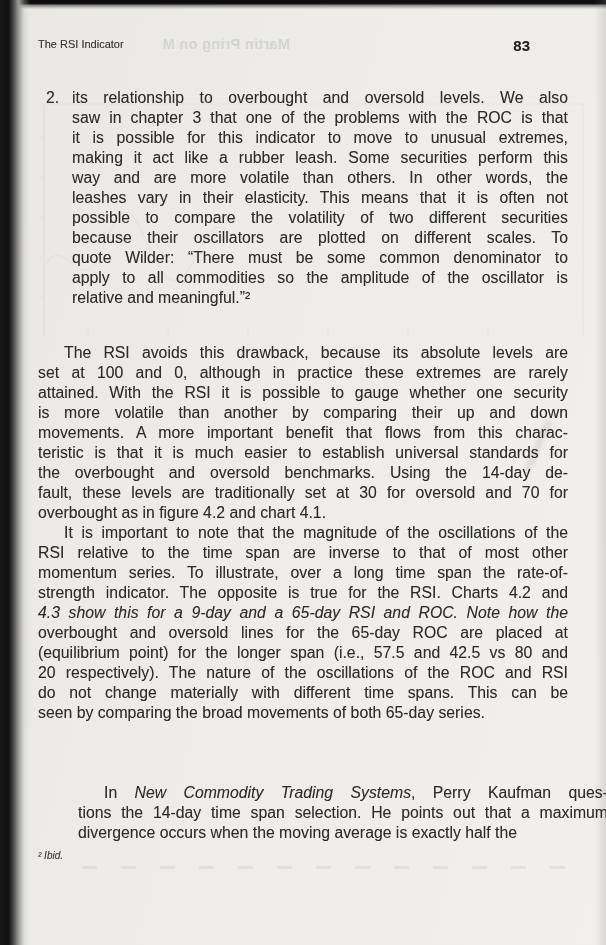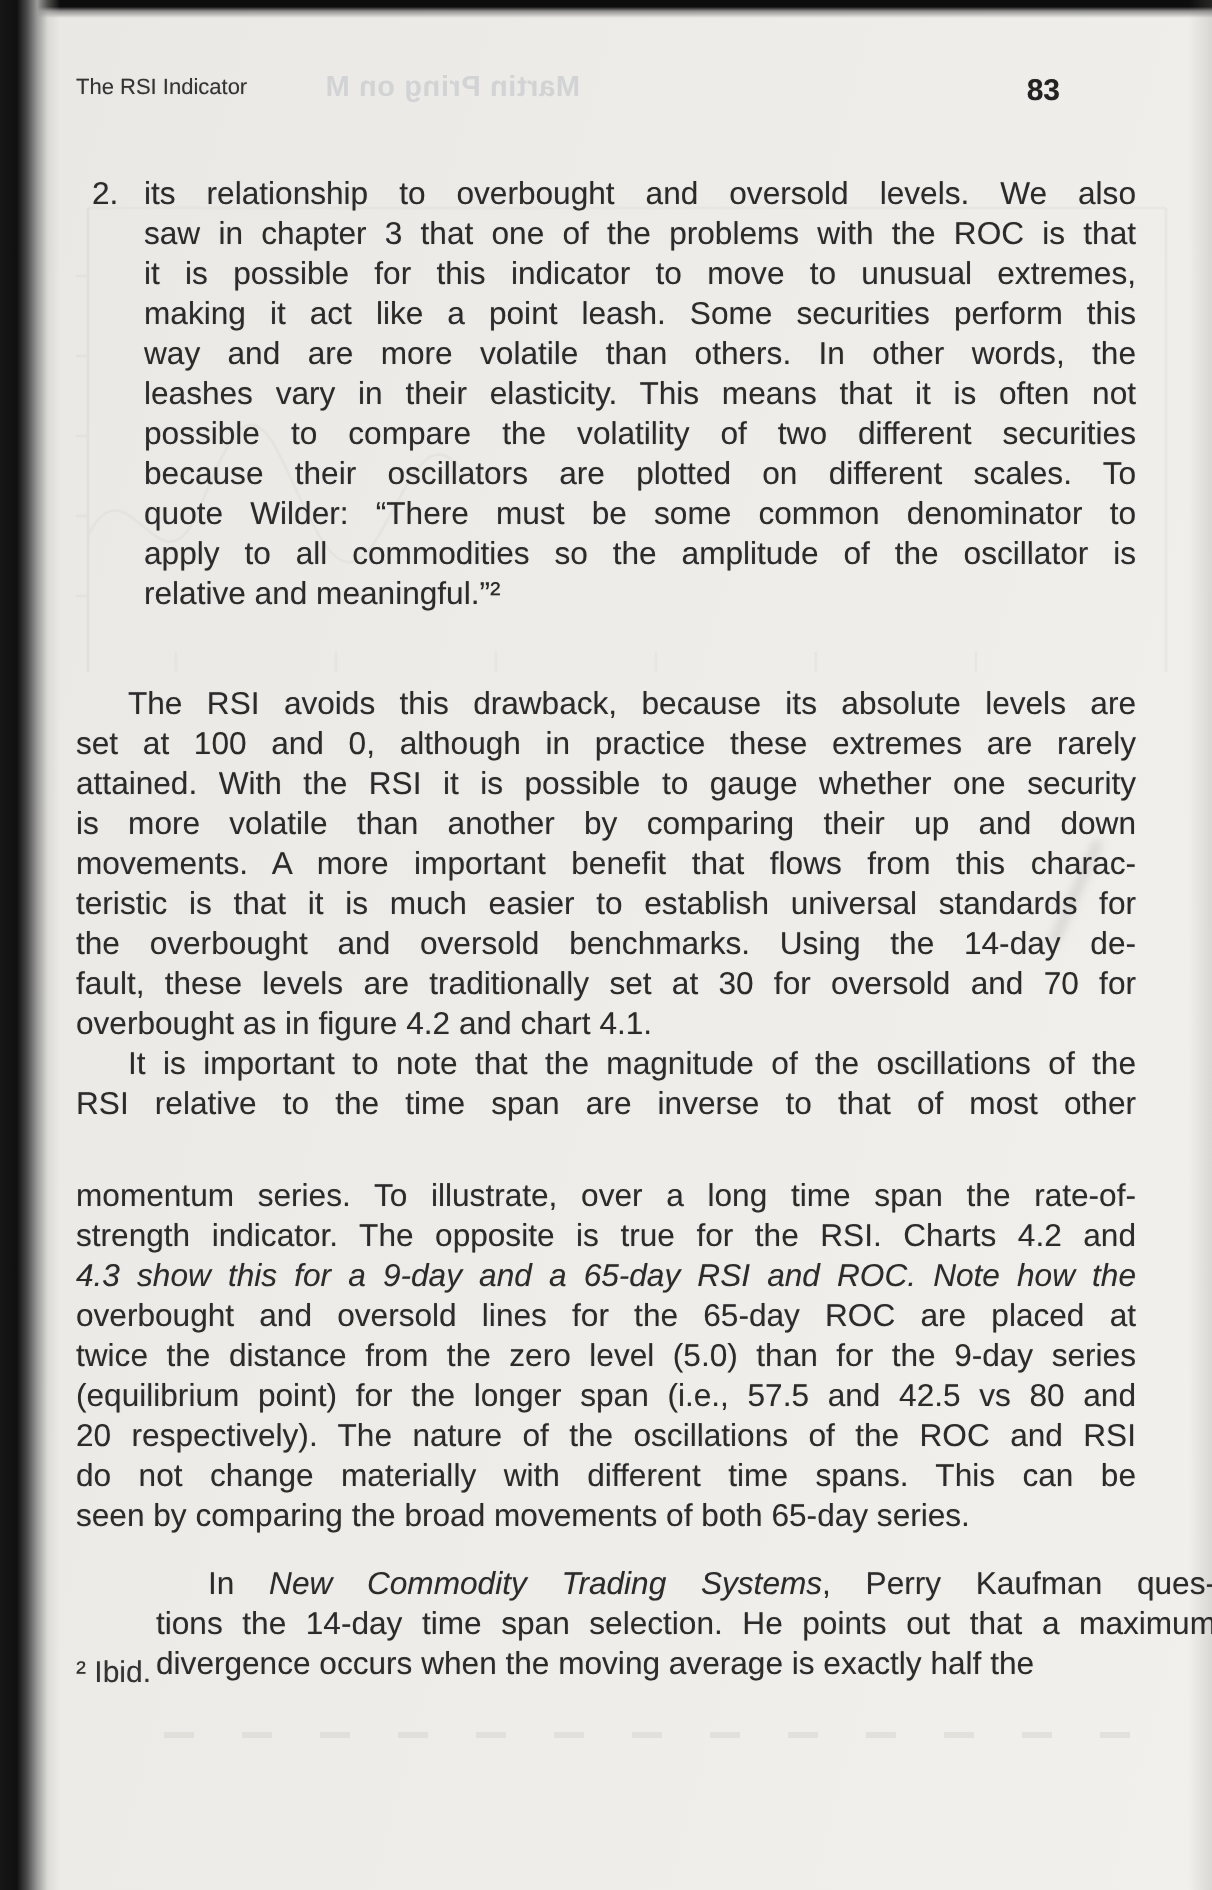--- a/index.html
+++ b/index.html
@@ -38,22 +38,22 @@
     white-space:nowrap;overflow:visible;}
   .line.last{text-align-last:left;}
   .list-item{left:72px;top:88px;width:496px;}
   .list-num{position:absolute;left:-26px;top:0;line-height:20px;}
   .para{left:38px;width:530px;}
   .p2{top:343px;}
   .p3{top:523px;}
   .p4{top:783px;margin-left:40px;}
   .para .line:first-child{text-indent:26px;}
   .it{font-style:italic;}
-  .footnote{position:absolute;left:38px;top:828px;font-size:15px;color:#333;
-    text-shadow:0 0 .5px rgba(50,50,50,.3);}
+  .footnote{position:absolute;left:38px;top:850px;font-size:10px;color:#333;
+    text-shadow:0 0 .5px rgba(50,50,50,.3);font-style:italic;}
 </style>
 </head>
 <body>
 
 <div class="page">
 
   <div class="ghost-header">Martin Pring on M</div>
 
   <svg class="ghost-chart" width="575" height="245" viewBox="0 0 575 245">
     <g fill="none" stroke="#d9d8d3" stroke-width="1.4">
@@ -75,21 +75,21 @@
 
   <div class="running-title">The RSI Indicator</div>
   <div class="page-number">83</div>
 
   <div class="block list-item">
     <span class="list-num">2.</span>
     <div>
         <div class="line" style="white-space: normal;">its relationship to overbought and oversold levels. We also</div>
         <div class="line" style="white-space: normal;">saw in chapter 3 that one of the problems with the ROC is that</div>
         <div class="line" style="white-space: normal;">it is possible for this indicator to move to unusual extremes,</div>
-        <div class="line" style="white-space: normal;">making it act like a point leash. Some securities perform this</div>
+        <div class="line" style="white-space: normal;">making it act like a rubber leash. Some securities perform this</div>
         <div class="line" style="white-space: normal;">way and are more volatile than others. In other words, the</div>
         <div class="line" style="white-space: normal;">leashes vary in their elasticity. This means that it is often not</div>
         <div class="line" style="white-space: normal;">possible to compare the volatility of two different securities</div>
         <div class="line" style="white-space: normal;">because their oscillators are plotted on different scales. To</div>
         <div class="line" style="white-space: normal;">quote Wilder: “There must be some common denominator to</div>
         <div class="line" style="white-space: normal;">apply to all commodities so the amplitude of the oscillator is</div>
         <div class="line last" style="white-space: normal;">relative and meaningful.”²</div>
       </div>
   </div>
 
@@ -101,25 +101,24 @@
       <div class="line" style="white-space: normal;">movements. A more important benefit that flows from this charac-</div>
       <div class="line" style="white-space: normal;">teristic is that it is much easier to establish universal standards for</div>
       <div class="line" style="white-space: normal;">the overbought and oversold benchmarks. Using the 14-day de-</div>
       <div class="line" style="white-space: normal;">fault, these levels are traditionally set at 30 for oversold and 70 for</div>
       <div class="line last" style="white-space: normal;">overbought as in figure 4.2 and chart 4.1.</div>
     </div>
 
   <div class="block para p3">
       <div class="line" style="white-space: normal;">It is important to note that the magnitude of the oscillations of the</div>
       <div class="line" style="white-space: normal;">RSI relative to the time span are inverse to that of most other</div>
-      <div class="line" style="white-space: normal; margin-top: 26px;">momentum series. To illustrate, over a long time span the rate-of-</div>
+      <div class="line" style="white-space: normal;">momentum series. To illustrate, over a long time span the rate-of-</div>
       <div class="line" style="white-space: normal;">strength indicator. The opposite is true for the RSI. Charts 4.2 and</div>
       <div class="line" style="white-space: normal; font-style: italic;">4.3 show this for a 9-day and a 65-day RSI and ROC. Note how the</div>
       <div class="line" style="white-space: normal;">overbought and oversold lines for the 65-day ROC are placed at</div>
-      <div class="line" style="white-space: normal;">twice the distance from the zero level (5.0) than for the 9-day series</div>
       <div class="line" style="white-space: normal;">(equilibrium point) for the longer span (i.e., 57.5 and 42.5 vs 80 and</div>
       <div class="line" style="white-space: normal;">20 respectively). The nature of the oscillations of the ROC and RSI</div>
       <div class="line" style="white-space: normal;">do not change materially with different time spans. This can be</div>
       <div class="line last" style="white-space: normal;">seen by comparing the broad movements of both 65-day series.</div>
     </div>
 
   <div class="block para p4">
       <div class="line" style="white-space: normal;"><span>In </span><span class="it">New Commodity Trading Systems</span><span>, Perry Kaufman ques-</span></div>
       <div class="line" style="white-space: normal;">tions the 14-day time span selection. He points out that a maximum</div>
       <div class="line last" style="white-space: normal;">divergence occurs when the moving average is exactly half the</div>

